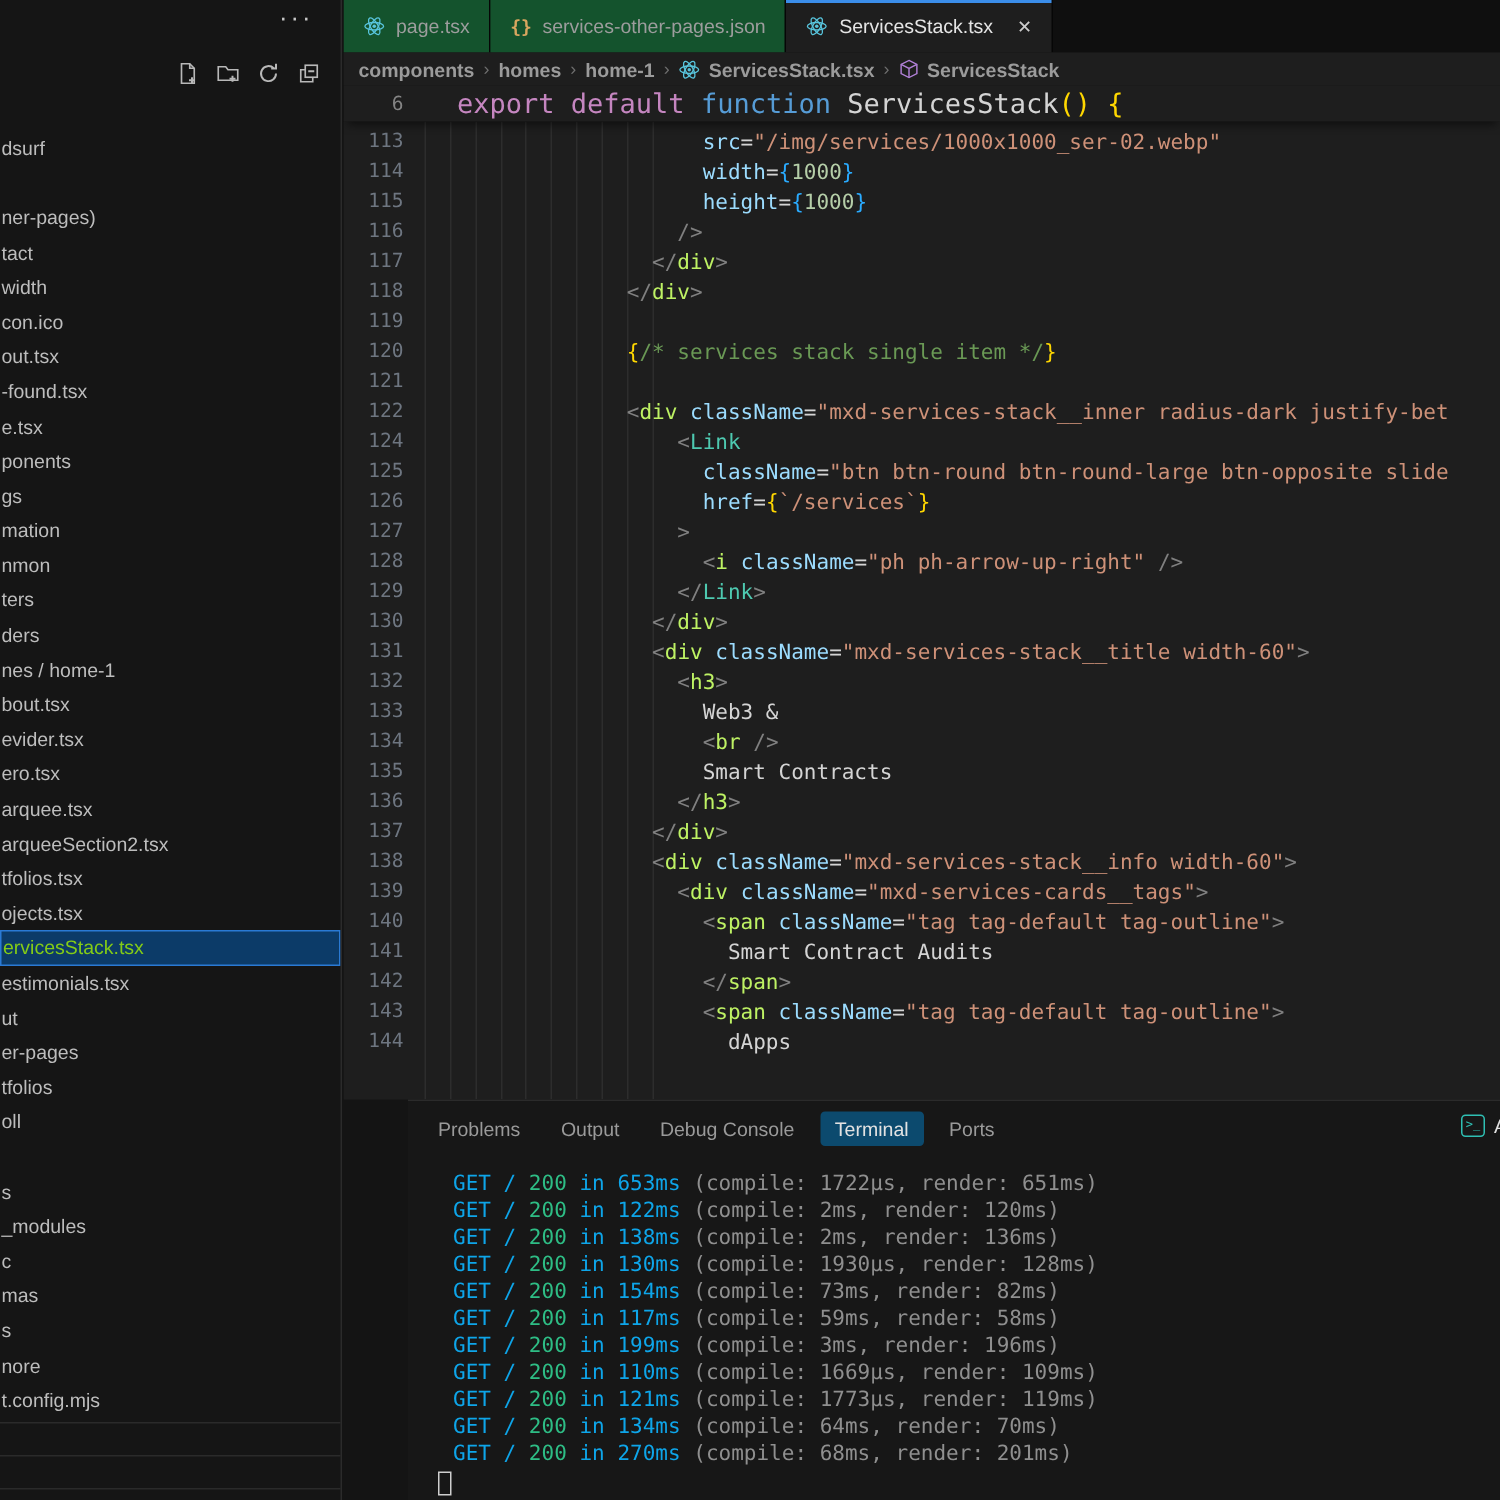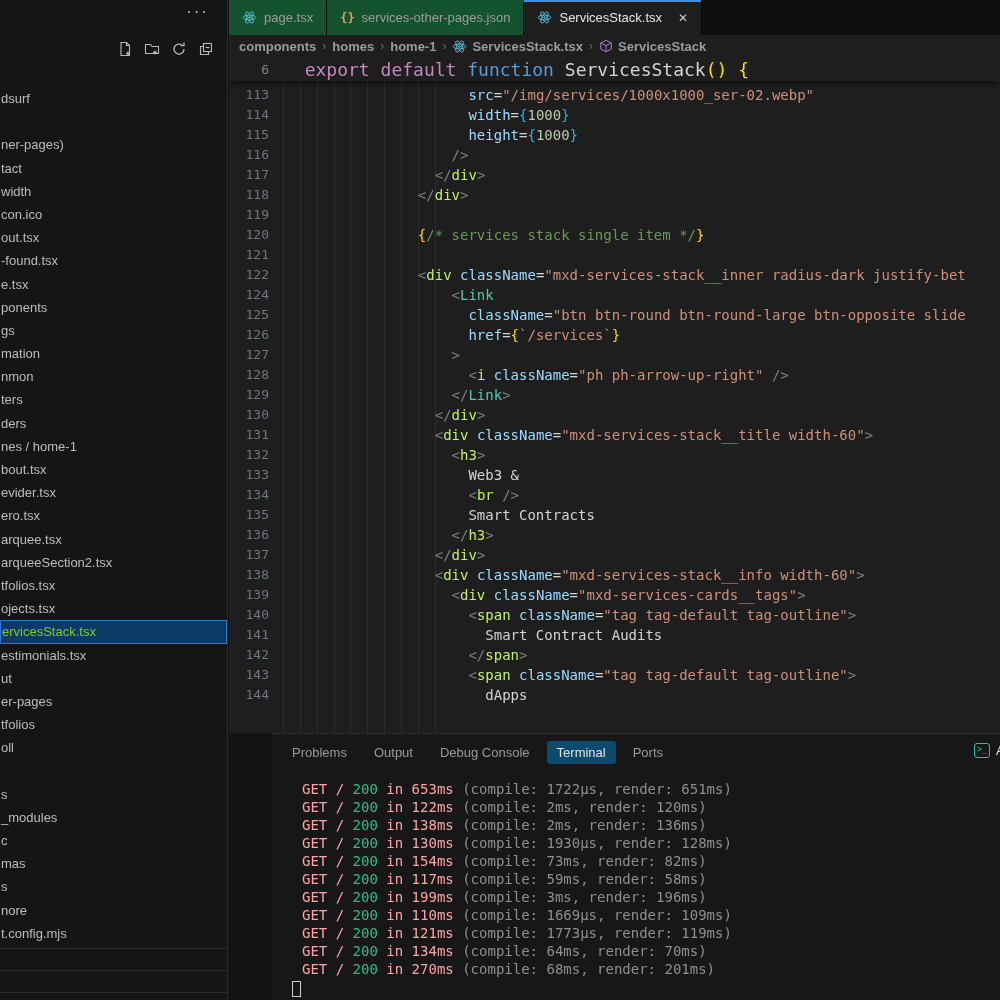--- a/index.html
+++ b/index.html
@@ -68,21 +68,21 @@
     align-items:center; padding-left:20px; gap:27px; font-size:13px; color:#9a9a9a; }
   #panel-tabs .ptab { cursor:default; }
   #panel-tabs .ptab.active { background:#0c4a6e; color:#e2e2e2; padding:4px 10px; border-radius:3px; margin:0 -10px; }
   #panel-brand { position:absolute; left:702px; top:9px; display:flex; align-items:center; gap:6px;
     color:#e0e0e0; font-size:13px; white-space:nowrap; }
   #brand-icon { width:16px; height:15px; border:1.5px solid #2fbfb3; border-radius:3px;
     color:#2fbfb3; font-size:8px; line-height:12px; text-align:center; font-family:"DejaVu Sans Mono",monospace; }
 
   #terminal { position:absolute; left:0; top:36px; right:0; bottom:0; padding:10px 0 0 30px; }
   .tl { height:18px; line-height:18px; font-size:14px; white-space:pre; }
-  .tk-t{color:#fca5a5} .tk-ok{color:#2ebd85} .tk-dim{color:#8f8f8f}
+  .tk-t{color:#0ea5e9} .tk-ok{color:#2ebd85} .tk-dim{color:#8f8f8f}
   #term-cursor { margin-left:-10px; margin-top:3px; width:9px; height:16px; border:1px solid #cfcfcf; }
 
   svg { display:block; }
 </style>
 </head>
 <body>
 
 <div id="sidebar">
   <div id="sidebar-ellipsis">···</div>
   <div id="explorer-actions">

